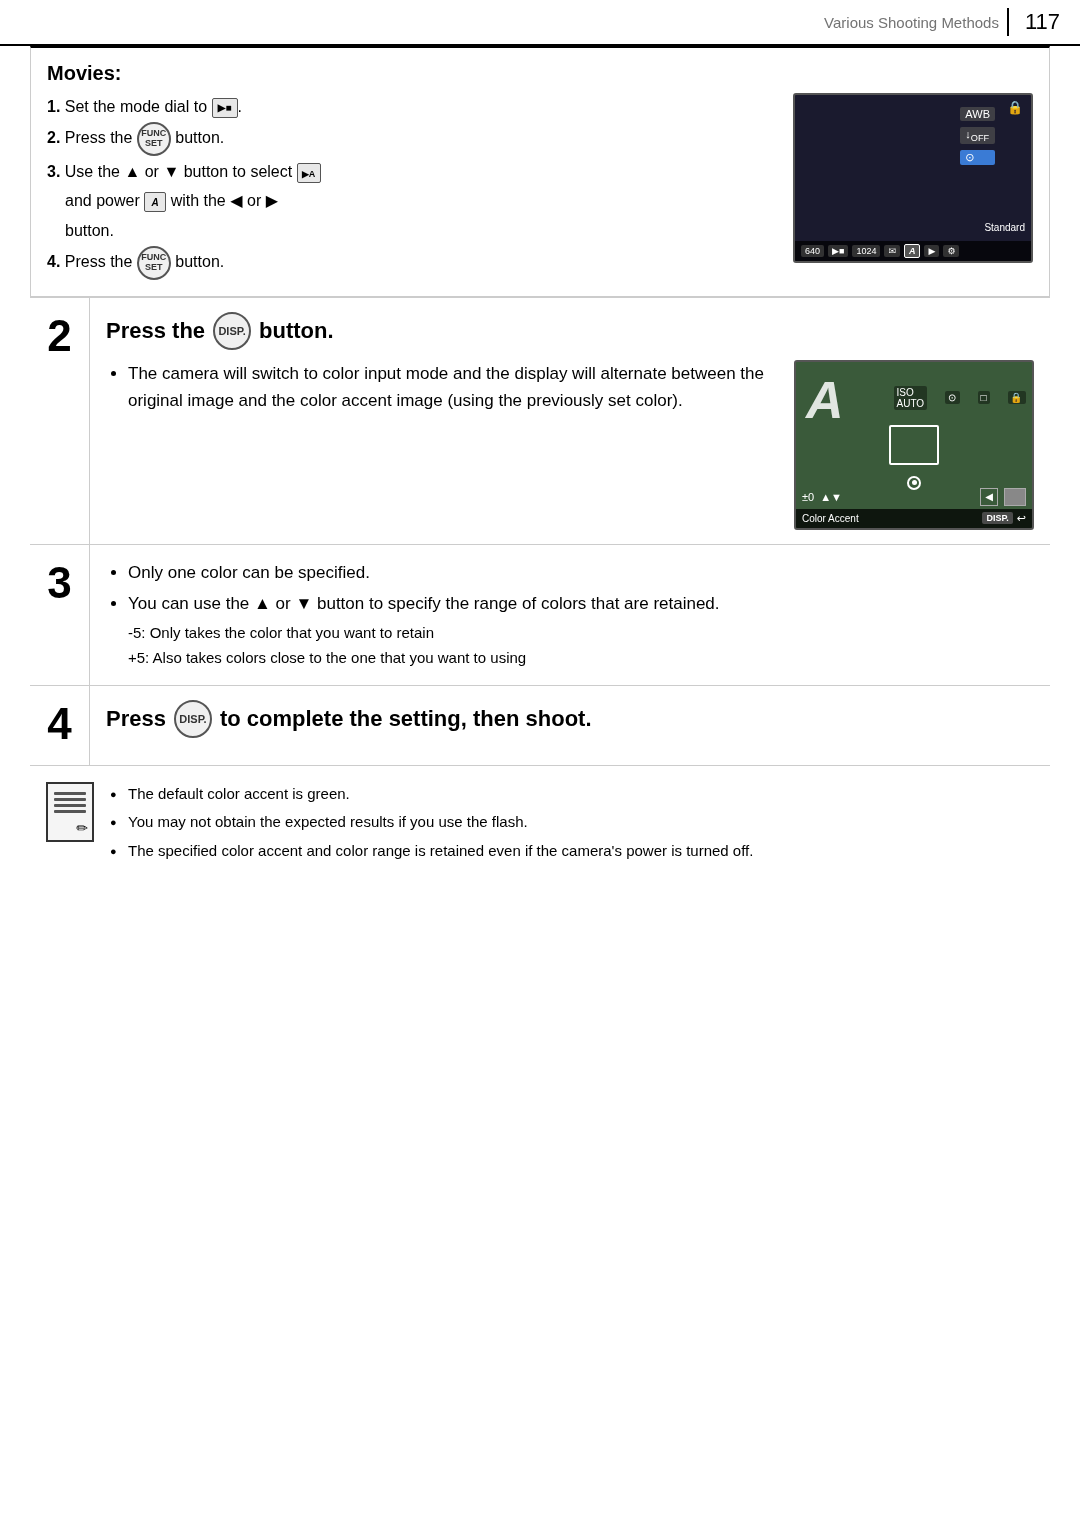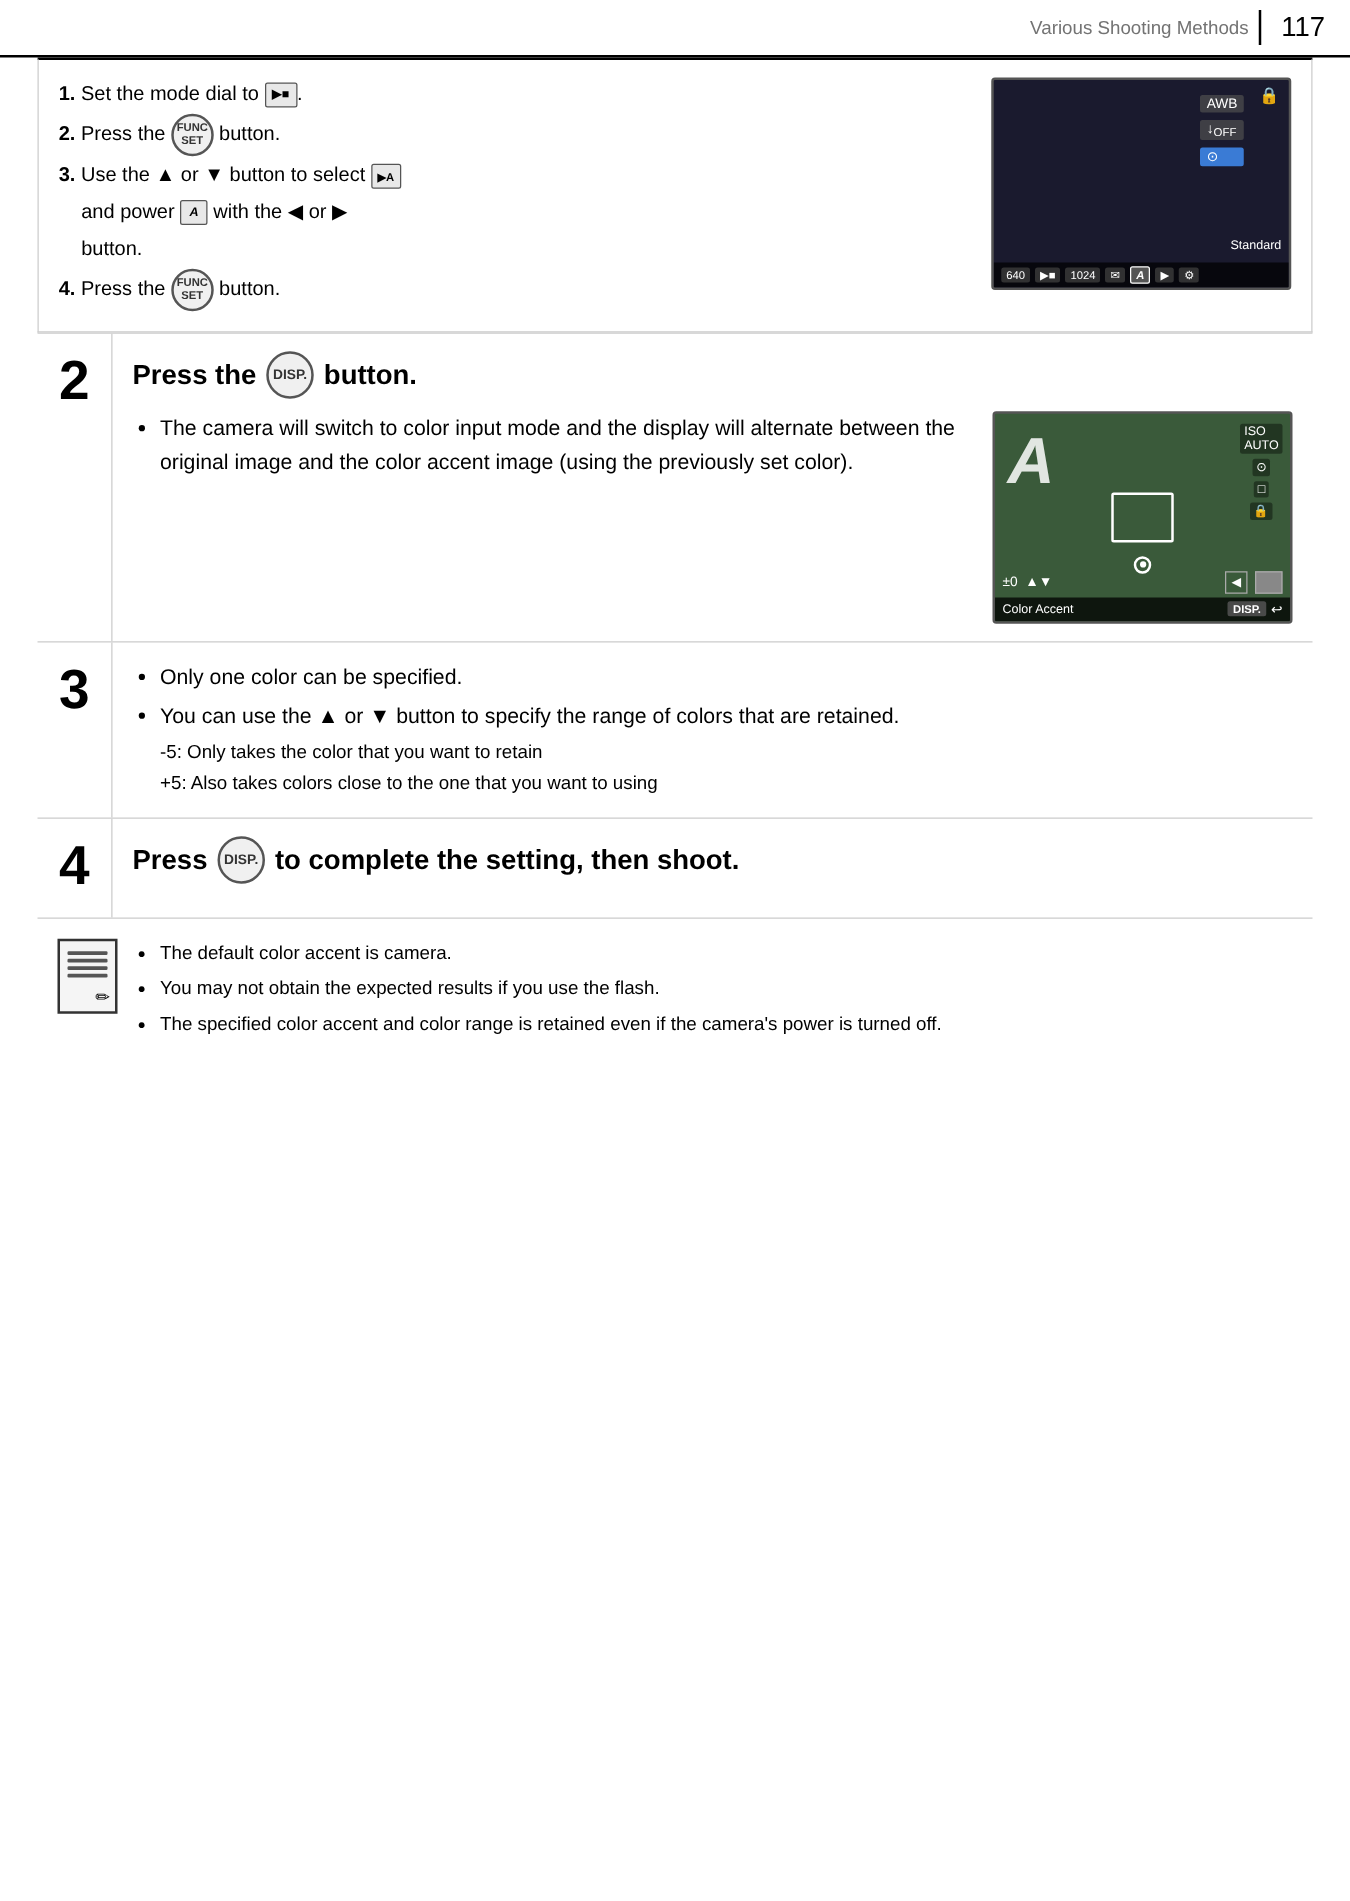--- a/index.html
+++ b/index.html
@@ -233,26 +233,25 @@
       position: absolute;
       top: 8px;
       left: 10px;
       font-size: 52px;
       font-style: italic;
       color: rgba(255,255,255,0.85);
       font-weight: bold;
     }
     .cam2-top-icons {
       position: absolute;
-      top: 8px;
+      top: 24px;
       right: 6px;
       display: flex;
-      gap: 4px;
-      align-items: center;
-      flex-direction: column;
+      gap: 18px;
+      align-items: center;
     }
     .cam2-icon {
       color: #fff;
       font-size: 10px;
       background: rgba(0,0,0,0.4);
       padding: 1px 3px;
       border-radius: 2px;
     }
     .cam2-center-box {
       position: absolute;
@@ -453,20 +452,21 @@
 
 <div class="page-header">
   <span class="page-header-text">Various Shooting Methods</span>
   <div class="vertical-line"></div>
   <span class="page-number">117</span>
 </div>
 
 <div class="main-content">
 
   <div class="movies-section">
+    <div class="movies-title">Movies:</div>
     <div class="movies-body">
       <div class="movies-steps">
         <p>
           <strong>1.</strong>
           <span>Set the mode dial to</span>
           <span class="movie-mode-icon">▶■</span>.
         </p>
         <p>
           <strong>2.</strong>
           <span>Press the</span>
@@ -626,21 +626,21 @@
       <div class="note-icon-lines">
         <div class="note-icon-line"></div>
         <div class="note-icon-line"></div>
         <div class="note-icon-line"></div>
         <div class="note-icon-line"></div>
       </div>
       <div class="note-icon-pencil">✏</div>
     </div>
     <ul class="note-bullets">
       <li>
-        <span>The default color accent is camera.</span>
+        <span>The default color accent is green.</span>
       </li>
       <li>
         <span>You may not obtain the expected results if you use the flash.</span>
       </li>
       <li>
         <span>The specified color accent and color range is retained even if the camera's power is turned off.</span>
       </li>
     </ul>
   </div>
 

